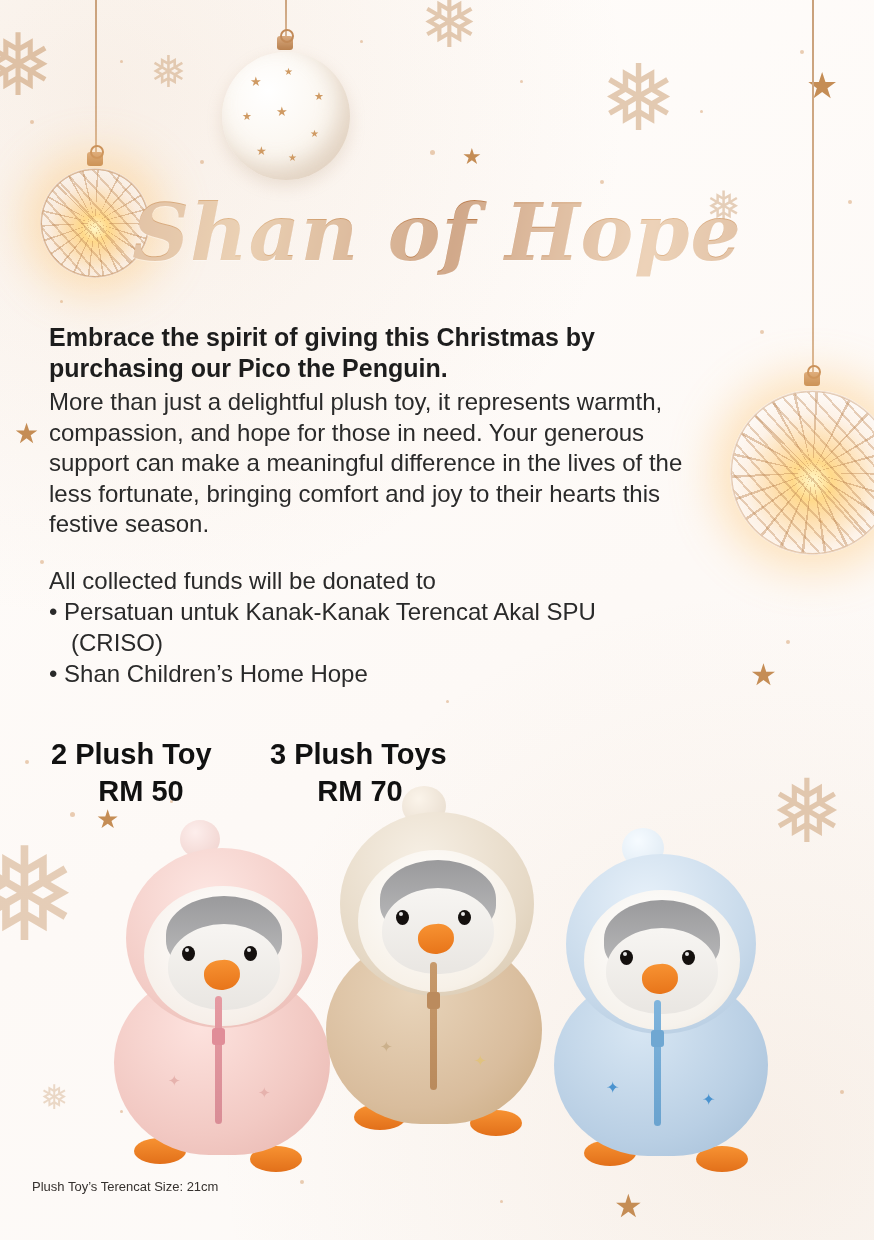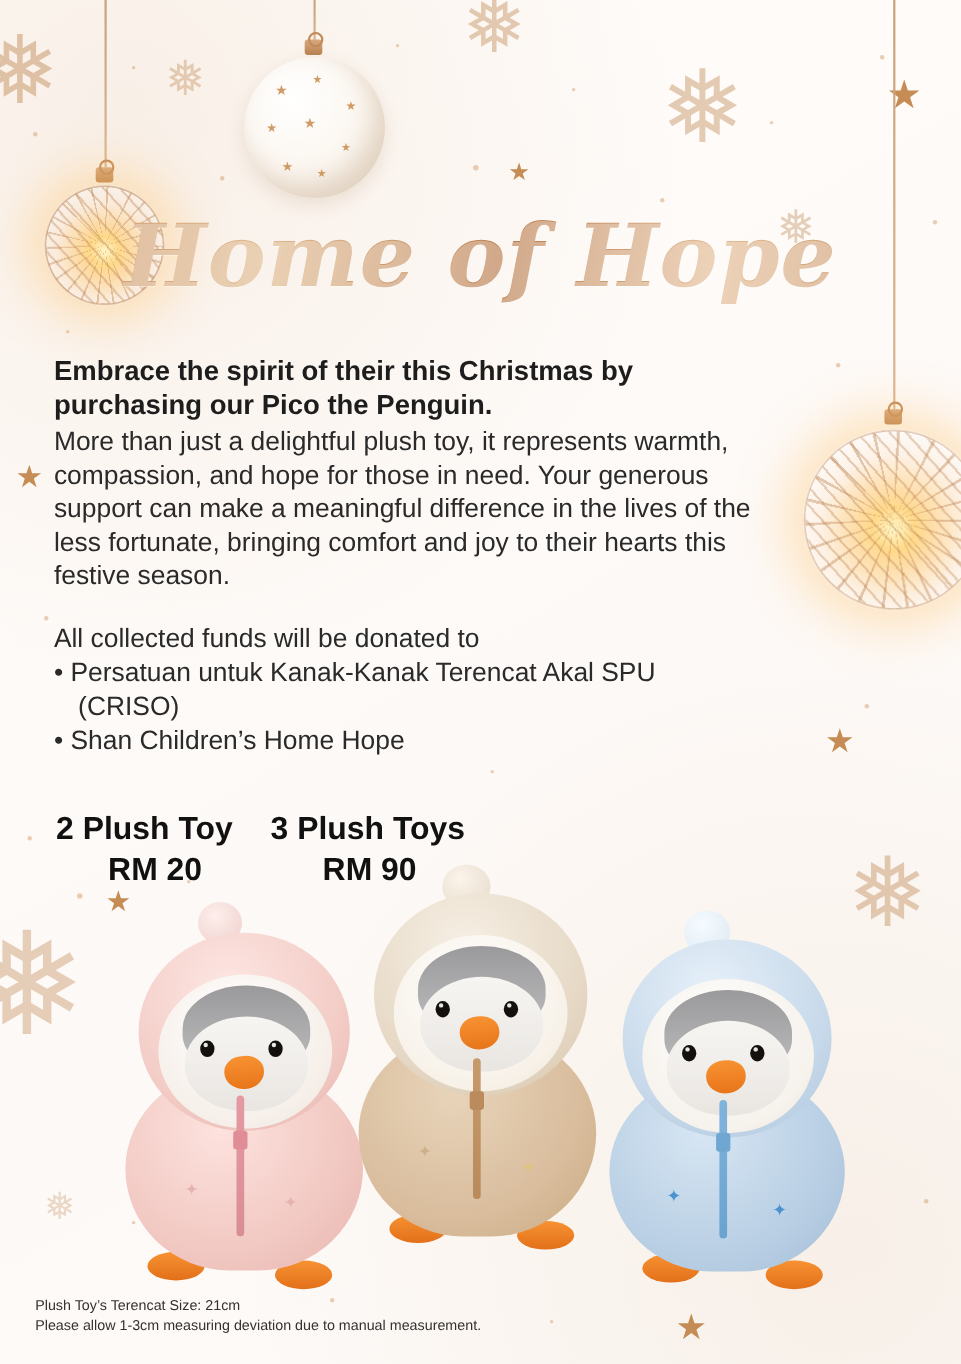--- a/index.html
+++ b/index.html
@@ -169,42 +169,42 @@
     <span class="s" style="left:54px;top:52px;">★</span>
     <span class="s" style="left:88px;top:76px;font-size:10px;">★</span>
     <span class="s" style="left:34px;top:92px;font-size:12px;">★</span>
     <span class="s" style="left:66px;top:100px;font-size:10px;">★</span>
   </div>
 
   <div class="cord" style="left:812px;top:-10px;height:382px;"></div>
   <div class="cap" style="left:804px;top:372px;"></div>
   <div class="ball-wire" style="left:730px;top:390px;width:165px;height:165px;"></div>
 
-  <div class="title">Home of Hope</div>
+  <div class="title">Shan of Hope</div>
 
   <div class="body-copy">
-    <p class="lead">Embrace the spirit of their this Christmas by purchasing our Pico the Penguin.</p>
+    <p class="lead">Embrace the spirit of giving this Christmas by purchasing our Pico the Penguin.</p>
     <p class="para">More than just a delightful plush toy, it represents warmth, compassion, and hope for those in need. Your generous support can make a meaningful difference in the lives of the less fortunate, bringing comfort and joy to their hearts this festive season.</p>
   </div>
 
   <div class="donate-head">All collected funds will be donated to</div>
 
   <div class="donate-list">
     <div class="li">• Persatuan untuk Kanak-Kanak Terencat Akal SPU</div>
     <div class="li sub">(CRISO)</div>
     <div class="li">• Shan Children’s Home Hope</div>
   </div>
 
   <div class="price-block" style="left:51px;width:180px;">
     <div class="price-title">2 Plush Toy</div>
-    <div class="price-value">RM 20</div>
-  </div>
-  <div class="price-block" style="left:246px;width:180px;">
+    <div class="price-value">RM 50</div>
+  </div>
+  <div class="price-block" style="left:270px;width:180px;">
     <div class="price-title">3 Plush Toys</div>
-    <div class="price-value">RM 90</div>
+    <div class="price-value">RM 70</div>
   </div>
 
   <div class="plush" style="left:108px;top:820px;width:230px;height:360px;">
     <div class="pom" style="left:72px;top:0px;width:40px;height:38px;background:radial-gradient(circle at 38% 32%,#fdeeec,#efd0cb);"></div>
     <div class="foot" style="left:26px;top:318px;"></div>
     <div class="foot" style="left:142px;top:326px;"></div>
     <div class="p-body" style="left:6px;top:150px;width:216px;height:185px;
          background:radial-gradient(circle at 40% 30%,#fde2de,#f2c9c3 60%,#e7b5ae 100%);"></div>
     <div class="p-hood" style="left:18px;top:28px;width:192px;height:180px;
          background:radial-gradient(circle at 42% 28%,#fde6e2,#f3ccc6 62%,#e6b4ad 100%);"></div>
@@ -258,16 +258,15 @@
     <div class="eye" style="left:138px;top:122px;"></div>
     <div class="beak" style="left:98px;top:136px;"></div>
     <div class="zip" style="left:110px;top:172px;height:126px;background:linear-gradient(#7fb4dc,#6aa3cf);"></div>
     <div class="zip-pull" style="left:107px;top:202px;background:#6fa7d2;"></div>
     <div style="position:absolute;left:62px;top:250px;color:#4a93cf;font-size:16px;">✦</div>
     <div style="position:absolute;left:158px;top:262px;color:#4a93cf;font-size:16px;">✦</div>
   </div>
 
   <div class="note">
     <div>Plush Toy’s Terencat Size: 21cm</div>
-    <div>Please allow 1-3cm measuring deviation due to manual measurement.</div>
   </div>
 
 </div>
 
 </body></html>

